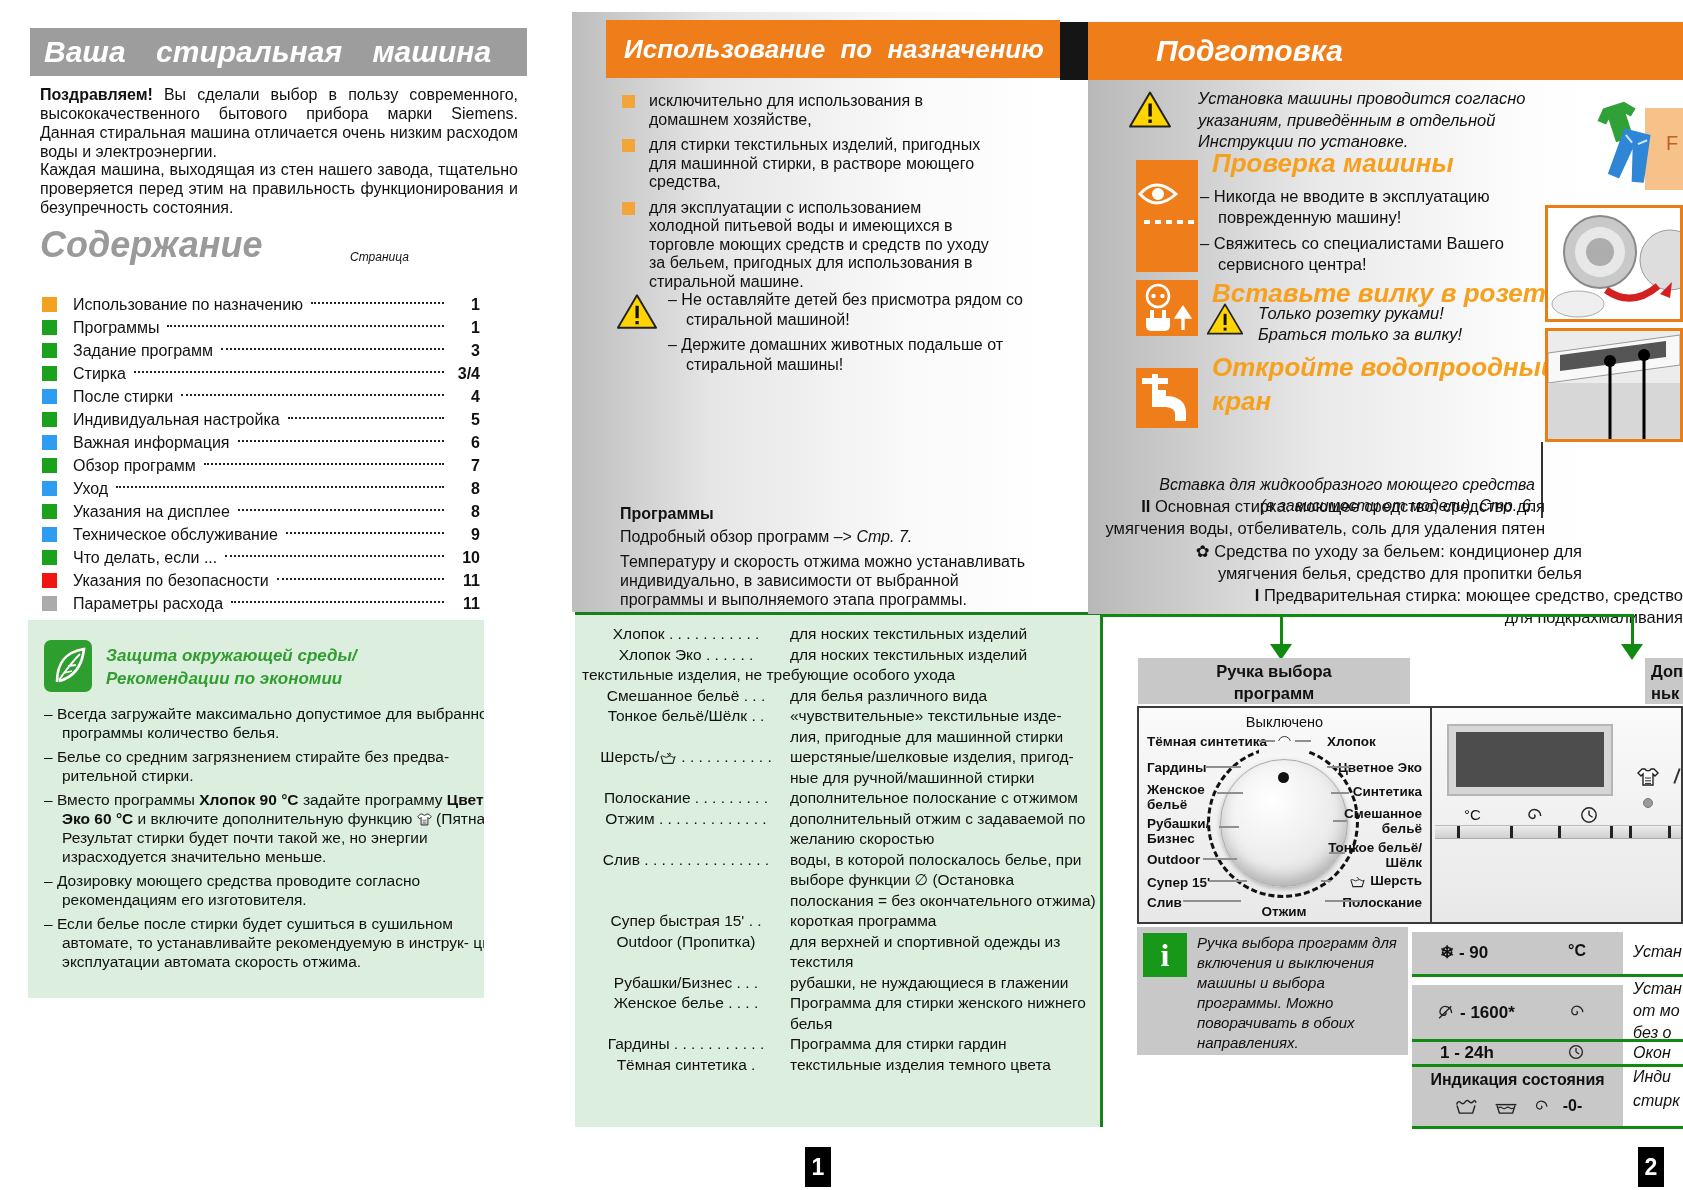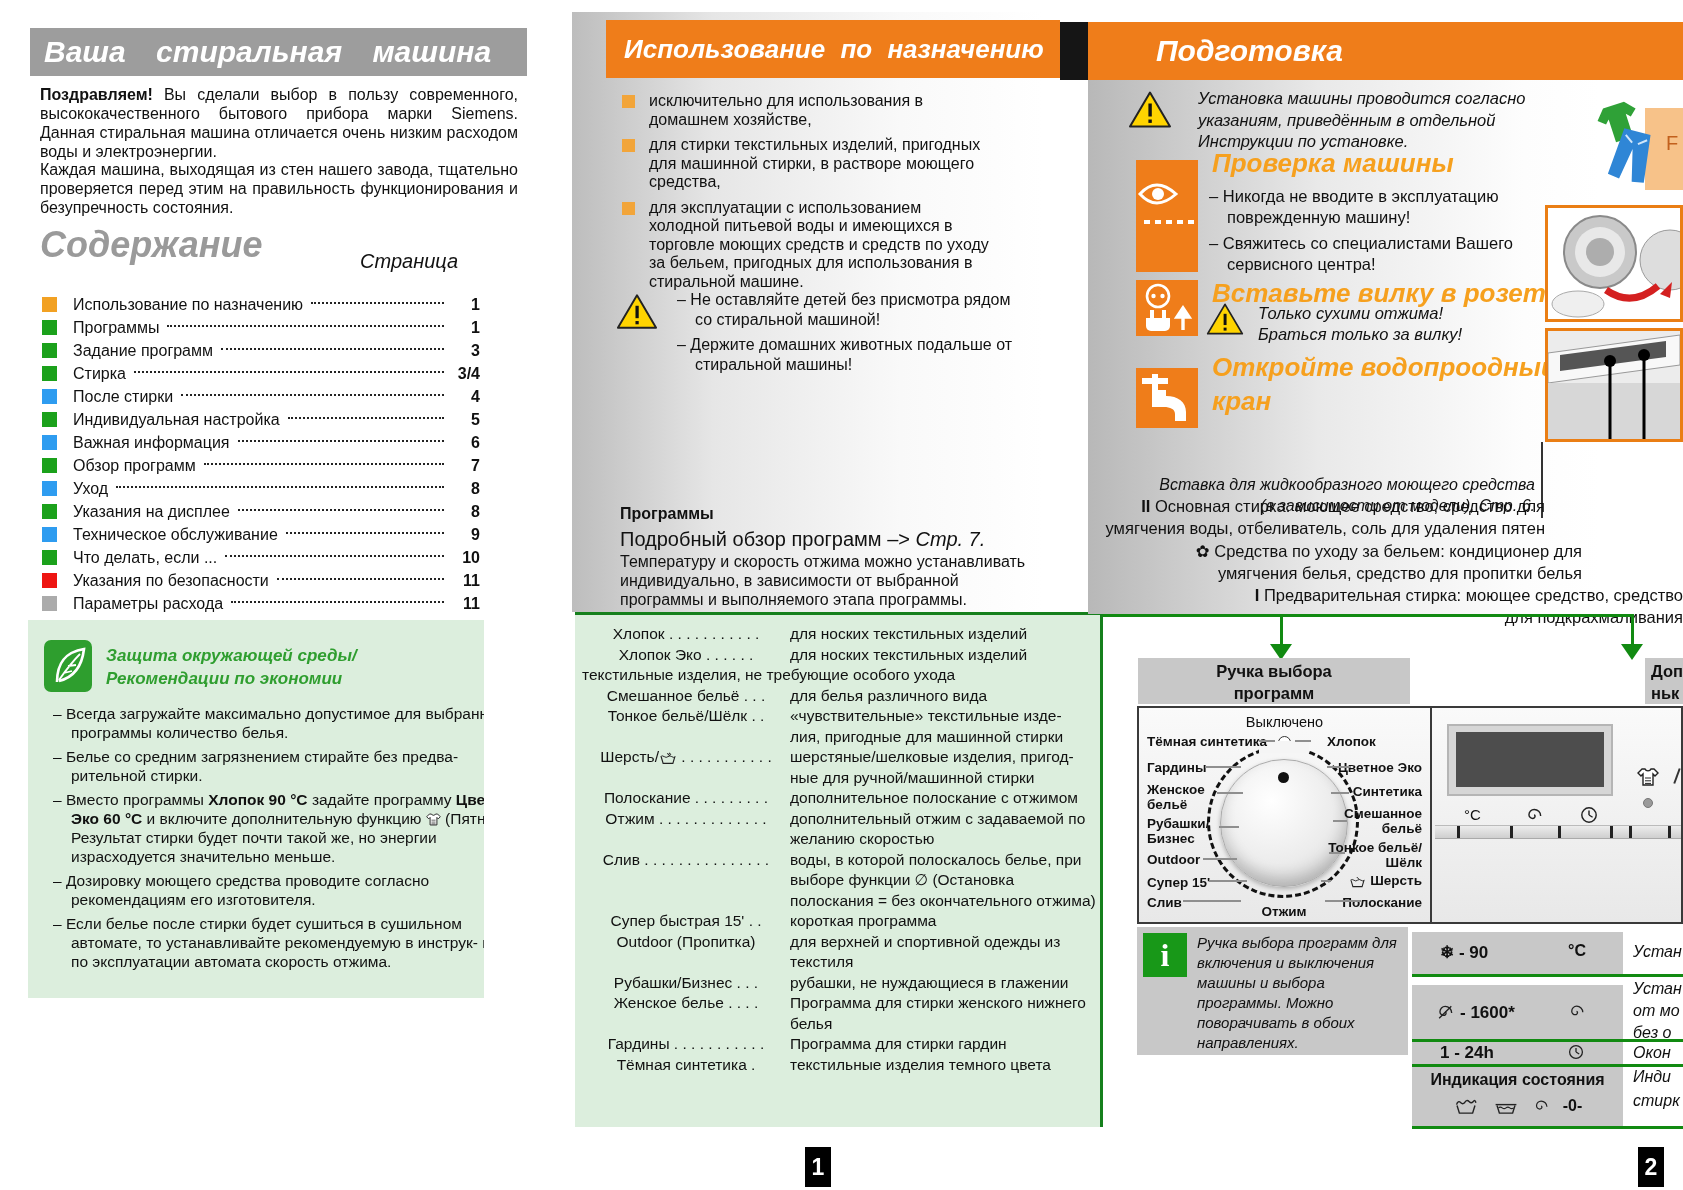--- a/index.html
+++ b/index.html
@@ -8,21 +8,21 @@
   .abs{position:absolute;}
   .i{font-style:italic;}
   .b{font-weight:bold;}
   .hbar{color:#fff;font-style:italic;font-weight:bold;white-space:nowrap;overflow:hidden;}
   .just{text-align:justify;}
   .tocrow{display:flex;align-items:center;height:23px;}
   .tocswatch{width:15px;height:15px;margin-right:16px;flex:none;}
   .toclabel{font-size:16px;white-space:nowrap;}
   .tocdots{flex:1;border-bottom:2.5px dotted #222;margin:0 6px 4px 8px;}
   .tocpage{font-size:16px;font-weight:bold;width:30px;text-align:right;flex:none;}
-  .dash{padding-left:29px;text-indent:-18px;margin:0 0 5px 0;}
+  .dash{padding-left:20px;text-indent:-18px;margin:0 0 5px 0;}
   .obul{display:flex;margin-bottom:7px;}
   .osq{width:13px;height:13px;background:#f2a53a;margin:3px 14px 0 0;flex:none;}
   .ptrow{display:flex;font-size:15.5px;line-height:20.5px;}
   .ptname{width:208px;flex:none;white-space:nowrap;overflow:hidden;text-align:center;}
   .ptdesc{flex:1;}
   .ghead{background:#c8c8c8;text-align:center;font-weight:bold;font-size:16.5px;line-height:22px;overflow:hidden;}
   .cline{position:absolute;height:1.5px;background:#8f8f8f;}
   .dlab{position:absolute;font-size:13.5px;font-weight:bold;line-height:15px;}
   .greenline{position:absolute;background:#118a11;}
   .garrow{position:absolute;width:0;height:0;border-left:11px solid transparent;border-right:11px solid transparent;border-top:16px solid #118a11;}
@@ -38,21 +38,21 @@
 <div class="sheet">
 
   <div class="abs just" style="left:40px;top:85px;width:478px;font-size:16px;line-height:19px;">
     <span class="b">Поздравляем!</span><span> Вы сделали выбор в пользу современного, высококачественного бытового прибора марки Siemens. Данная стиральная машина отличается очень низким расходом воды и электроэнергии.</span>
   </div>
 
   <div class="abs hbar" style="left:30px;top:28px;width:483px;height:48px;background:#9d9d9d;font-size:30px;line-height:48px;padding-left:14px;word-spacing:22px;">Ваша стиральная машина</div>
   <div class="abs just" style="left:40px;top:160px;width:478px;font-size:16px;line-height:19px;">Каждая машина, выходящая из стен нашего завода, тщательно проверяется перед этим на правильность функционирования и безупречность состояния.</div>
 
   <div class="abs i b" style="left:40px;top:224px;font-size:36px;color:#9a9a9a;">Содержание</div>
-  <div class="abs i" style="left:360px;top:250px;font-size:20px;">Страница</div>
+  <div class="abs i" style="left:350px;top:250px;font-size:12px;">Страница</div>
 
   <div class="abs" style="left:42px;top:293px;width:438px;">
     <div class="tocrow">
         <span class="tocswatch" style="background-color: rgb(242, 161, 35);"></span>
         <span class="toclabel">Использование по назначению</span>
         <span class="tocdots"></span>
         <span class="tocpage">1</span>
       </div>
     <div class="tocrow">
         <span class="tocswatch" style="background-color: rgb(27, 161, 27);"></span>
@@ -183,21 +183,21 @@
       <rect x="20.4" y="13" width="3.4" height="13" fill="#111"></rect>
         <rect x="20.4" y="29" width="3.4" height="3.4" fill="#111"></rect>
     </svg>
   </div>
   <div class="abs" style="left:666px;top:290px;width:360px;font-size:16px;line-height:20px;">
     <p class="dash">– Не оставляйте детей без присмотра рядом со стиральной машиной!</p>
     <p class="dash">– Держите домашних животных подальше от стиральной машины!</p>
   </div>
 
   <div class="abs b" style="left:620px;top:505px;font-size:16px;">Программы</div>
-  <div class="abs" style="left:620px;top:528px;font-size:20px;">
+  <div class="abs" style="left:620px;top:528px;font-size:16px;">
     <span>Подробный обзор программ –&gt; </span><span class="i">Стр. 7.</span>
   </div>
   <div class="abs" style="left:620px;top:552px;width:420px;font-size:16px;line-height:19px;">Температуру и скорость отжима можно устанавливать индивидуально, в зависимости от выбранной программы и выполняемого этапа программы.</div>
 
   <div class="abs" style="left:575px;top:612px;width:528px;height:515px;background:#dceedd;border-top:3px solid #15801c;border-right:3px solid #15801c;box-sizing:border-box;padding:9px 4px 0 7px;overflow:hidden;">
     <div class="ptrow">
         <span class="ptname">Хлопок  . . . . . . . . . . .</span>
         <span class="ptdesc">для носких текстильных изделий</span>
       </div>
     <div class="ptrow">
@@ -302,21 +302,21 @@
   </div>
   <div class="abs i b" style="left:1212px;top:278px;font-size:26px;color:#f6a01e;white-space:nowrap;">Вставьте вилку в розетку</div>
   <div class="abs" style="left:1206px;top:302px;">
     <svg width="38" height="34" viewBox="0 0 44 38">
       <path d="M22 2 L42 36 H2 Z" fill="#ffd400" stroke="#222" stroke-width="2" stroke-linejoin="round"></path>
       <rect x="20.4" y="13" width="3.4" height="13" fill="#111"></rect>
         <rect x="20.4" y="29" width="3.4" height="3.4" fill="#111"></rect>
     </svg>
   </div>
   <div class="abs i" style="left:1258px;top:303px;font-size:16.5px;line-height:21px;">
-    <div>Только сухими отжима!</div>
+    <div>Только розетку руками!</div>
     <div>Браться только за вилку!</div>
   </div>
 
   <div class="abs" style="left:1136px;top:368px;width:62px;height:60px;background:#ef7d1a;">
     <svg width="62" height="60" viewBox="0 0 62 60">
       <rect x="6" y="10" width="26" height="6" fill="#fff"></rect>
       <rect x="16" y="6" width="6" height="16" fill="#fff"></rect>
       <path d="M16 22 h14 v6 c12 0 20 6 20 16 v9 h-11 v-7 c0 -5 -5 -7 -11 -7 h-12 z" fill="#fff"></path>
     </svg>
   </div>

